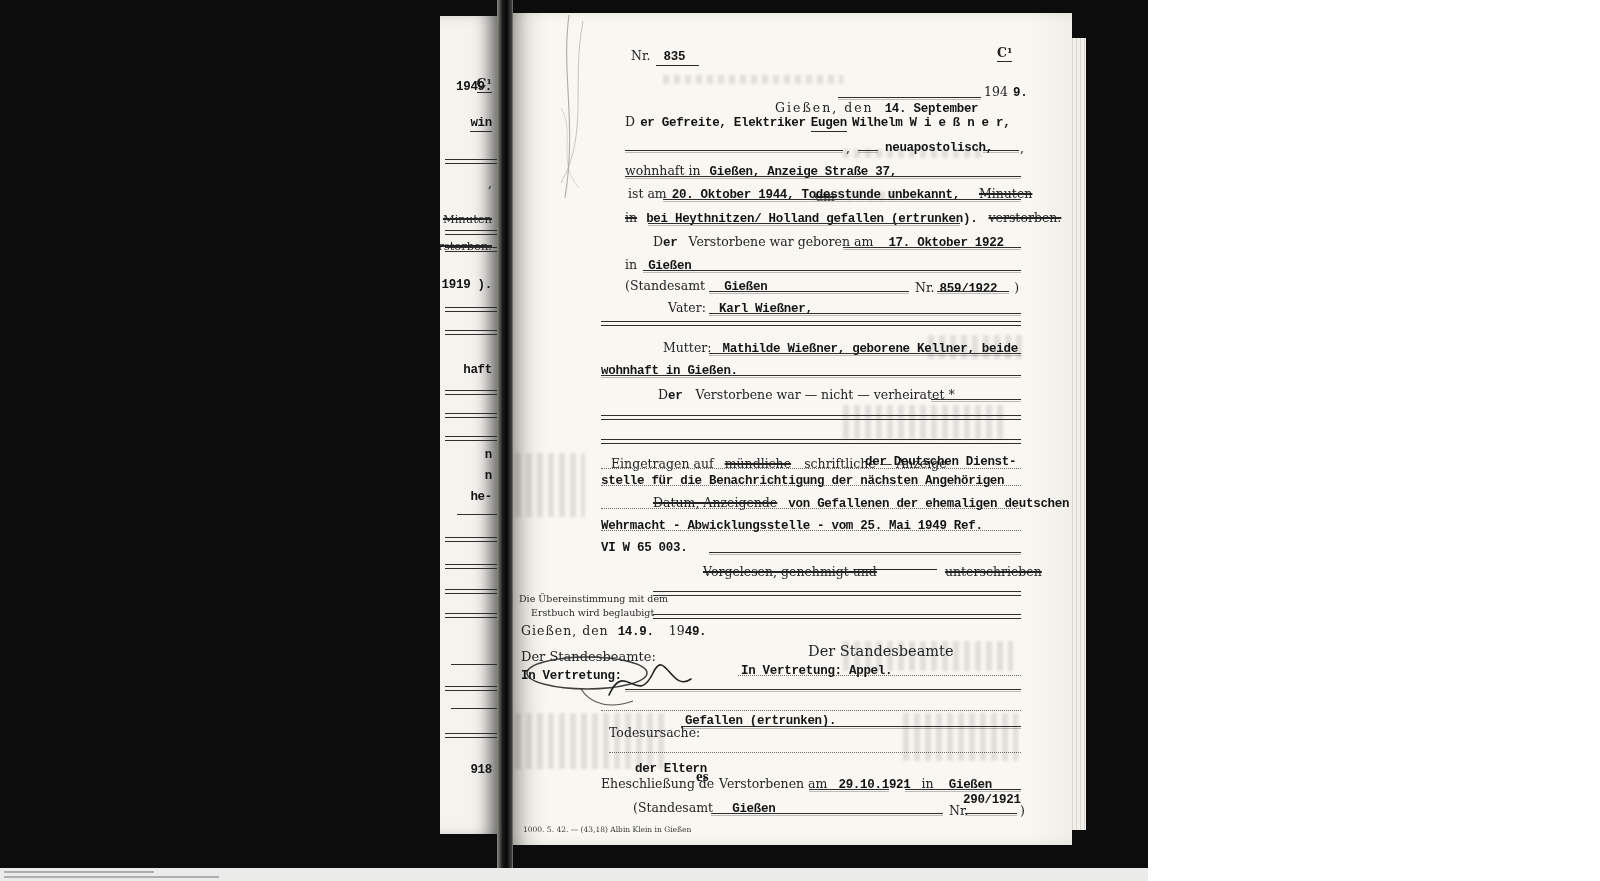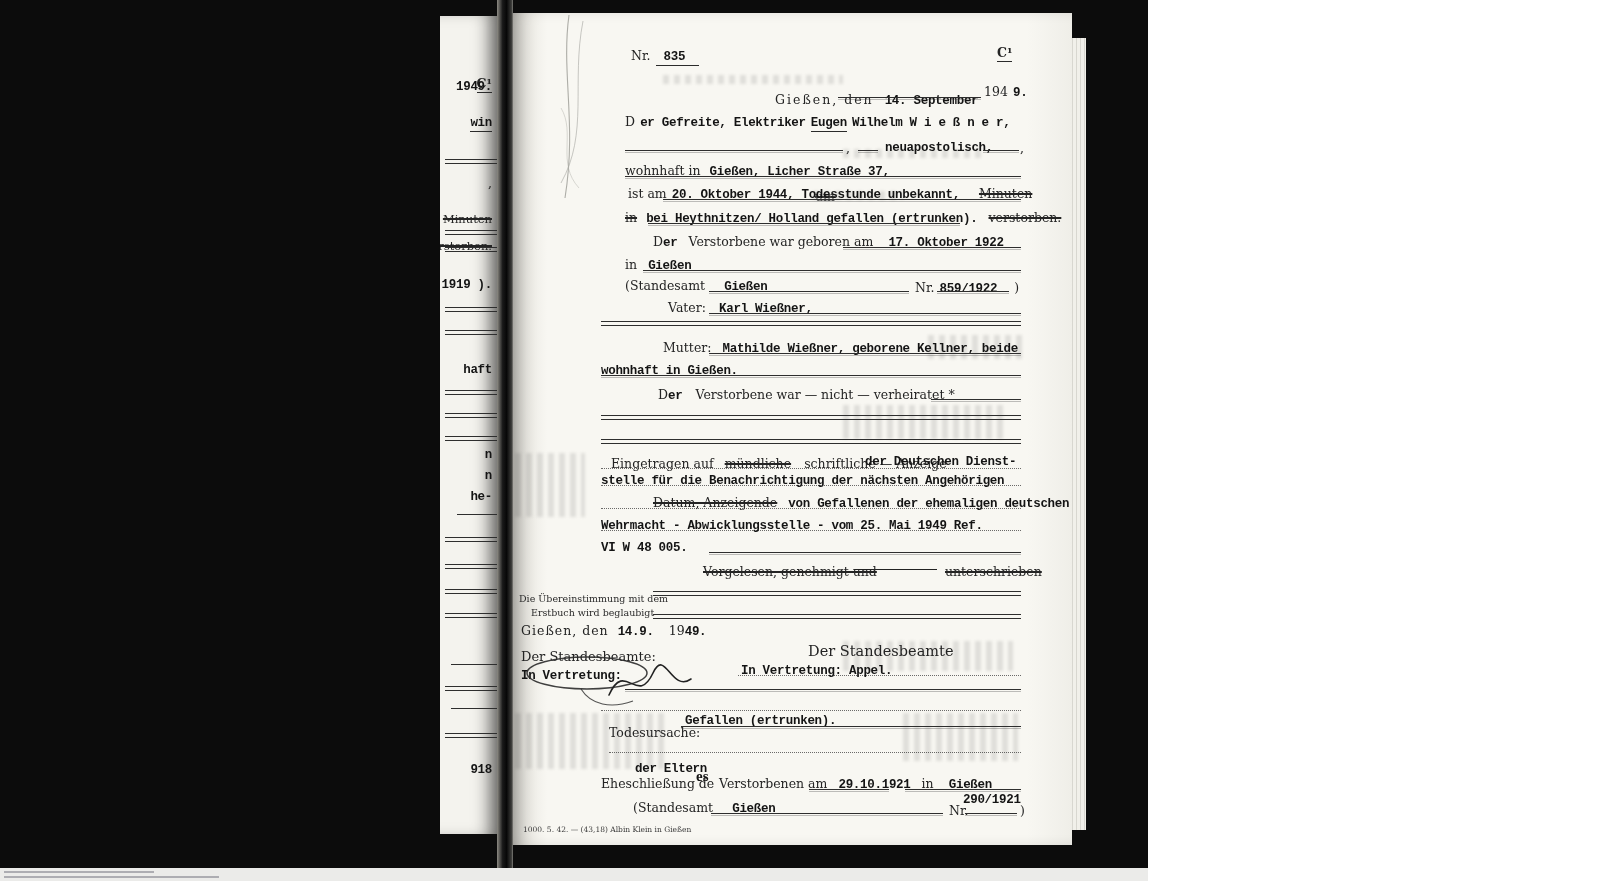--- a/index.html
+++ b/index.html
@@ -100,21 +100,21 @@
       <div class="smudge" style="left:390px; top:700px; width:115px; height:48px;"></div>
 
       <div class="abs" style="left:118px; top:32px;">
         <span class="p">Nr.</span>
         <span class="t ul" style="padding:0 14px 1px 8px;">835</span>
       </div>
       <div class="abs" style="left:484px; top:29px; font-weight:bold;">
         <span class="p ul">C¹</span>
       </div>
 
-      <div class="abs" style="left:262px; top:76px;">
+      <div class="abs" style="left:262px; top:84px;">
         <span class="p" style="letter-spacing:2px;">Gießen, den</span>
         <span class="t" style="margin-left:6px;">14. September</span>
       </div>
       <div class="line" style="left:325px; top:84px; width:143px;"></div>
       <div class="abs" style="left:471px; top:68px;">
         <span class="p">194</span>
         <span class="t">9.</span>
       </div>
 
       <div class="abs" style="left:112px; top:98px;">
@@ -128,21 +128,21 @@
       <div class="abs" style="left:333px; top:124px;"><span class="p">,</span></div>
       <div class="line" style="left:345px; top:137px; width:20px;"></div>
       <div class="abs" style="left:372px; top:123px;">
         <span class="t">neuapostolisch,</span>
       </div>
       <div class="line" style="left:470px; top:137px; width:36px;"></div>
       <div class="abs" style="left:507px; top:124px;"><span class="p">,</span></div>
 
       <div class="abs" style="left:112px; top:147px;">
         <span class="p">wohnhaft in</span>
-        <span class="t" style="margin-left:4px;">Gießen, Licher Straße 37,</span>
+        <span class="t" style="margin-left:4px;">Gießen, Anzeige Straße 37,</span>
       </div>
       <div class="line" style="left:112px; top:163px; width:396px;"></div>
 
       <div class="abs" style="left:302px; top:173px;">
         <span class="p strike" style="opacity:.85;">um</span>
       </div>
       <div class="abs" style="left:115px; top:170px;">
         <span class="p">ist am</span>
         <span class="t" style="">20. Oktober 1944, Todesstunde unbekannt,</span>
         <span class="p strike" style="margin-left:14px;">Minuten</span>
@@ -224,21 +224,21 @@
       <div class="abs" style="left:140px; top:479px;">
         <span class="p strike">Datum, Anzeigende</span>
         <span class="t" style="margin-left:6px;">von Gefallenen der ehemaligen deutschen</span>
       </div>
       <div class="line-dot" style="left:88px; top:495px; width:420px;"></div>
       <div class="abs" style="left:88px; top:501px;">
         <span class="t">Wehrmacht - Abwicklungsstelle - vom 25. Mai 1949 Ref.</span>
       </div>
       <div class="line-dot" style="left:88px; top:517px; width:420px;"></div>
       <div class="abs" style="left:88px; top:523px;">
-        <span class="t">VI  W 48 005.</span>
+        <span class="t">VI  W 65 003.</span>
       </div>
       <div class="line" style="left:196px; top:539px; width:312px;"></div>
 
       <div class="abs" style="left:190px; top:548px;">
         <span class="p strike">Vorgelesen, genehmigt und</span>
       </div>
       <div class="strikebar" style="left:342px; top:556px; width:82px;"></div>
       <div class="abs" style="left:432px; top:548px;">
         <span class="p strike">unterschrieben</span>
       </div>

